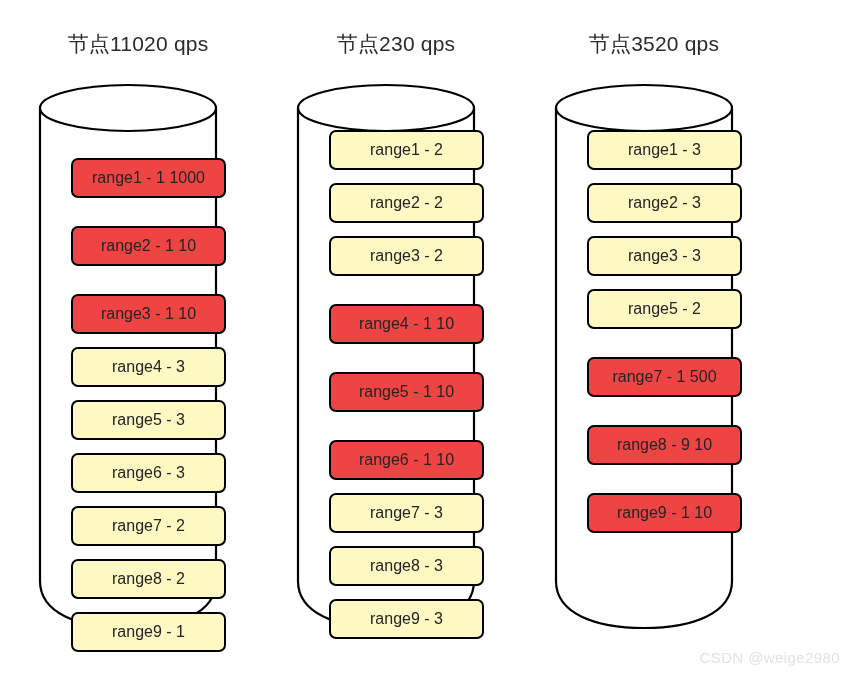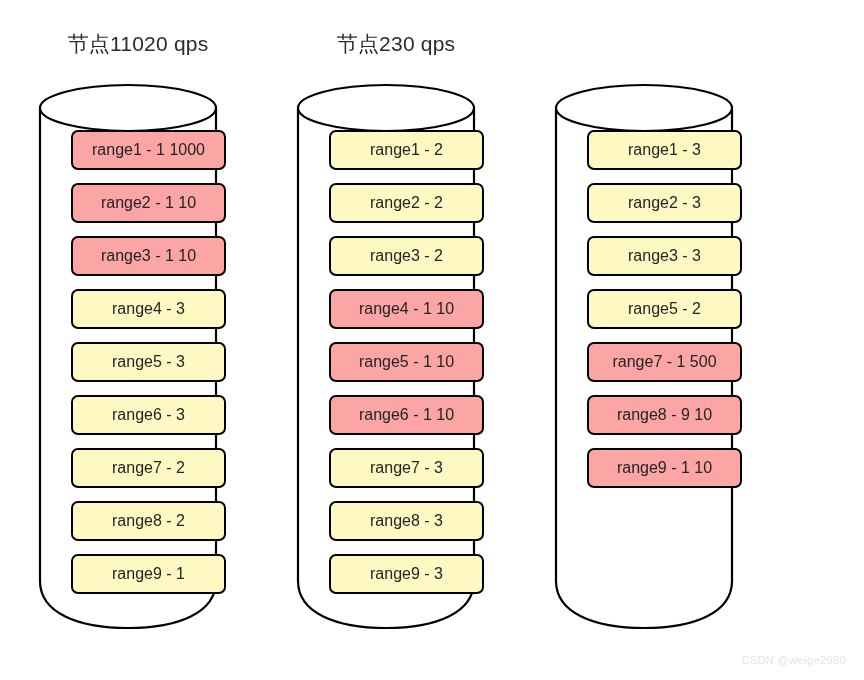--- a/index.html
+++ b/index.html
@@ -67,28 +67,29 @@
     border-radius: 7px;
     background: #fef9c3;
     display: flex;
     align-items: center;
     justify-content: center;
     font-size: 16px;
     color: #242424;
     white-space: nowrap;
   }
   .range-box.leader {
-    background: #fca5a5;
+    background: #ef4444;
+    margin-top: 28px;
   }
 
   .watermark {
     position: absolute;
-    right: 18px;
+    right: 24px;
     bottom: 14px;
-    font-size: 11px;
+    font-size: 15px;
     color: #e3e3e3;
     letter-spacing: 0.4px;
     white-space: nowrap;
   }
 </style>
 </head>
 <body>
 
 <div id="canvas">
 
@@ -164,20 +165,23 @@
         <div class="range-box">
           <span>range8 - 3</span>
         </div>
         <div class="range-box">
           <span>range9 - 3</span>
         </div>
       </div>
   </div>
 
   <div class="node-group n2">
+    <div class="node-title">
+      <span class="node-name">节点3</span><span class="node-qps">520 qps</span>
+    </div>
     <svg class="cylinder-svg" width="240" height="560" viewBox="0 0 240 560">
       <path d="M22,32 L22,505 C22,537 60,552 110,552 C160,552 198,537 198,505 L198,32" fill="#ffffff" stroke="#000000" stroke-width="2.2" stroke-linecap="round"></path>
       <ellipse cx="110" cy="32" rx="88" ry="23" fill="#ffffff" stroke="#000000" stroke-width="2.2"></ellipse>
     </svg>
     <div class="range-list">
         <div class="range-box">
           <span>range1 - 3</span>
         </div>
         <div class="range-box">
           <span>range2 - 3</span>

